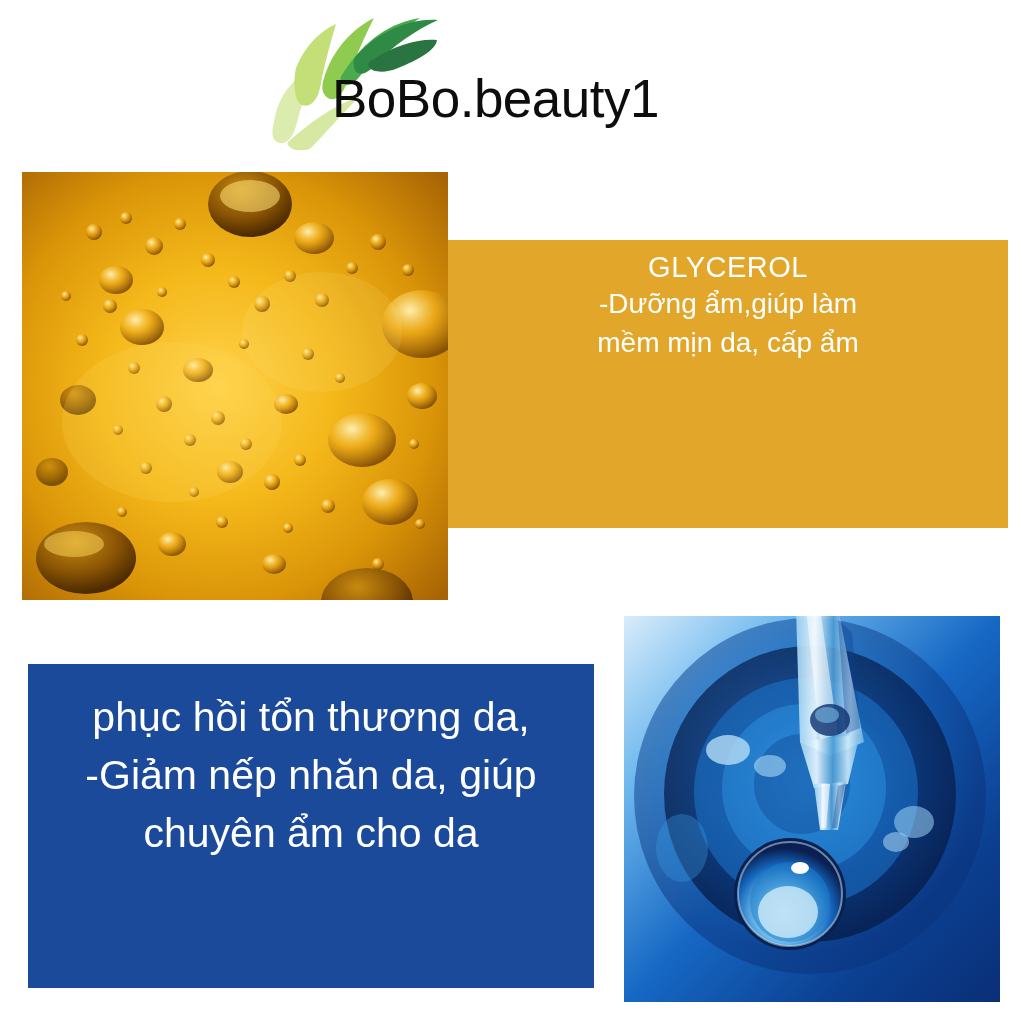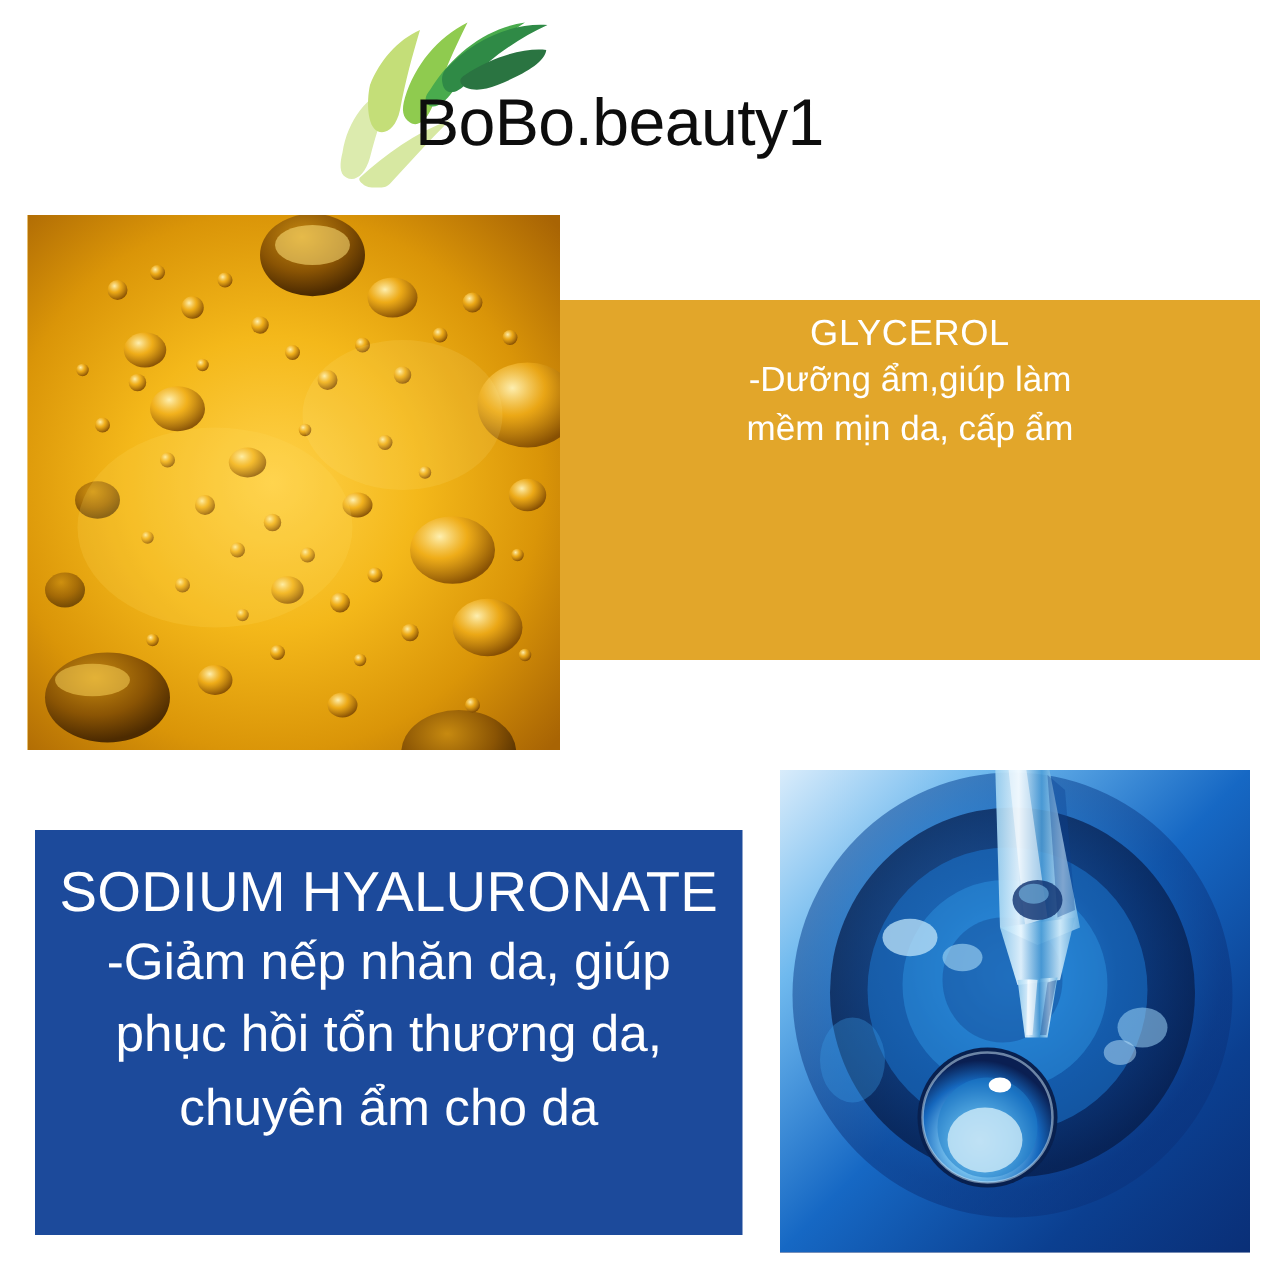--- a/index.html
+++ b/index.html
@@ -252,23 +252,22 @@
   </svg>
 </div>
 
 <div id="glycerol-card">
   <div class="card-heading">GLYCEROL</div>
   <div class="card-line">-Dưỡng ẩm,giúp làm</div>
   <div class="card-line">mềm mịn da, cấp ẩm</div>
 </div>
 
 <div id="sodium-card">
-  <div class="card-heading">SODIUM HYALURONATE</div>
+  <div class="card-line">phục hồi tổn thương da,</div>
   <div class="card-line">-Giảm nếp nhăn da, giúp</div>
-  <div class="card-line">phục hồi tổn thương da,</div>
   <div class="card-line">chuyên ẩm cho da</div>
 </div>
 
 <div id="dropper-photo">
   <svg class="photo-inner" width="376" height="386" viewBox="0 0 376 386" preserveAspectRatio="none" xmlns="http://www.w3.org/2000/svg">
     <defs>
       <linearGradient id="bluebg" x1="0" y1="0" x2="1" y2="1">
         <stop offset="0%" stop-color="#d9ecfb"></stop>
         <stop offset="22%" stop-color="#6fb9ee"></stop>
         <stop offset="50%" stop-color="#1668c4"></stop>

